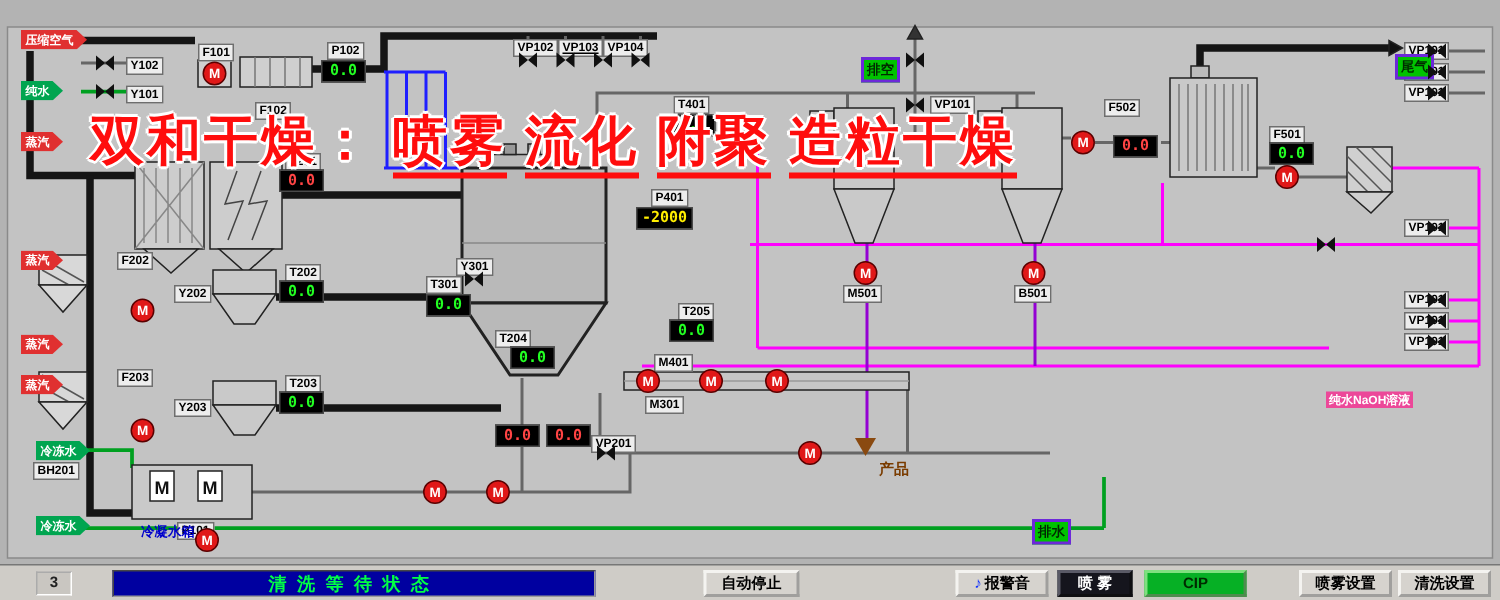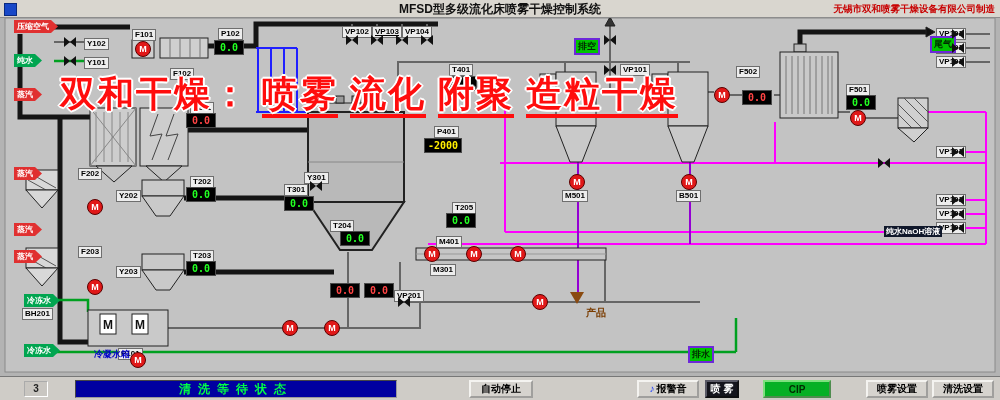--- a/index.html
+++ b/index.html
@@ -26,21 +26,21 @@
         clip-path:polygon(0 0,calc(100% - 7px) 0,100% 50%,calc(100% - 7px) 100%,0 100%);}
   .motor{position:absolute;width:16px;height:16px;border-radius:50%;background:#e01818;border:1px solid #5a0000;
          color:#fff;font:bold 9px "Liberation Sans",sans-serif;text-align:center;line-height:15px;z-index:3;box-sizing:border-box;}
   .valve{position:absolute;width:12px;height:10px;z-index:3;}
   .valve:before,.valve:after{content:"";position:absolute;top:0;width:0;height:0;
         border-top:5px solid transparent;border-bottom:5px solid transparent;}
   .valve:before{left:0;border-left:6px solid #101010;}
   .valve:after{right:0;border-right:6px solid #101010;}
   .plabel{position:absolute;font:bold 9px "Liberation Sans",sans-serif;z-index:3;padding:0 2px;white-space:nowrap;}
   .plabel.green{background:#00c300;color:#002b00;border:2px solid #6d28d9;}
-  .plabel.magenta{background:#0f172a;color:#fff;font-size:8px;}
+  .plabel.magenta{background:#ec4899;color:#fff;font-size:8px;margin-top:35px;}
   .plabel.brown{color:#7a3c00;font-size:10px;}
   .plabel.blue{color:#0000cc;font-size:9px;}
 
   .estop{position:absolute;left:330px;top:131px;width:70px;height:26px;background:#ffe400;
          border:3px solid #e00000;border-radius:13px;box-shadow:0 0 0 2px #9a9a9a;
          color:#000;font:bold 12px "Liberation Sans",sans-serif;line-height:20px;text-align:center;
          z-index:3;padding:0;cursor:pointer;}
 
   .watermark{position:absolute;left:60px;top:70px;z-index:5;white-space:nowrap;
              font:bold 36px "DejaVu Sans",sans-serif;color:#ff0d0d;letter-spacing:2px;
@@ -330,31 +330,26 @@
       <div class="valve" style="left: 64px; top: 56px;"></div>
       <div class="valve" style="left: 310px; top: 181px;"></div>
       <div class="valve" style="left: 398px; top: 297px;"></div>
     </div>
 
   <div class="watermark">
     <span>双和干燥：</span><span id="wm-words"><span class="wm-word">喷雾</span><span class="wm-word">流化</span><span class="wm-word">附聚</span><span class="wm-word">造粒干燥</span></span>
   </div>
 
 
-  <div class="titlebar">
-    <span class="appicon"></span>
-    <span class="title">MFSD型多级流化床喷雾干燥控制系统</span>
-    <span class="mfr">无锡市双和喷雾干燥设备有限公司制造</span>
-  </div>
 
   <div class="bottombar" id="bottombar">
     <div class="pagebox">3</div>
     <div class="statusbar">清洗等待状态</div>
   <button class="btn std" style="left: 388px; width: 84px; margin-top: 34px;"><span>自动开始</span></button>
       <button class="btn std" style="left: 469px; width: 64px;"><span>自动停止</span></button>
       <button class="btn std" style="left: 637px; width: 62px;"><span class="spk">♪</span><span>报警音</span></button>
-      <button class="btn dark" style="left: 705px; width: 34px;"><span>喷 雾</span></button>
+      <button class="btn dark" style="left: 705px; width: 50px;"><span>喷 雾</span></button>
       <button class="btn green" style="left: 763px; width: 68px;"><span>CIP</span></button>
       <button class="btn std" style="left: 866px; width: 62px;"><span>喷雾设置</span></button>
       <button class="btn std" style="left: 932px; width: 62px;"><span>清洗设置</span></button>
     </div>
 
 </div>
 
 </body></html>

